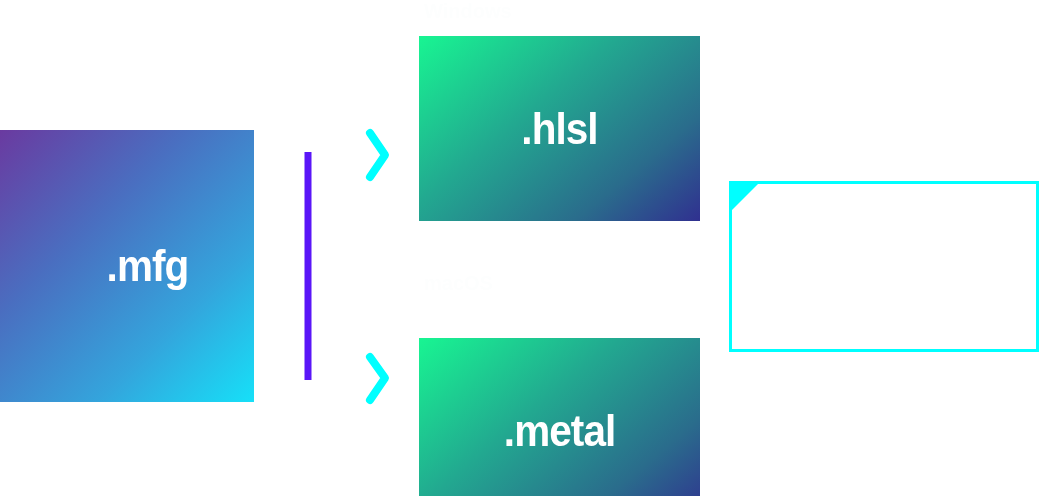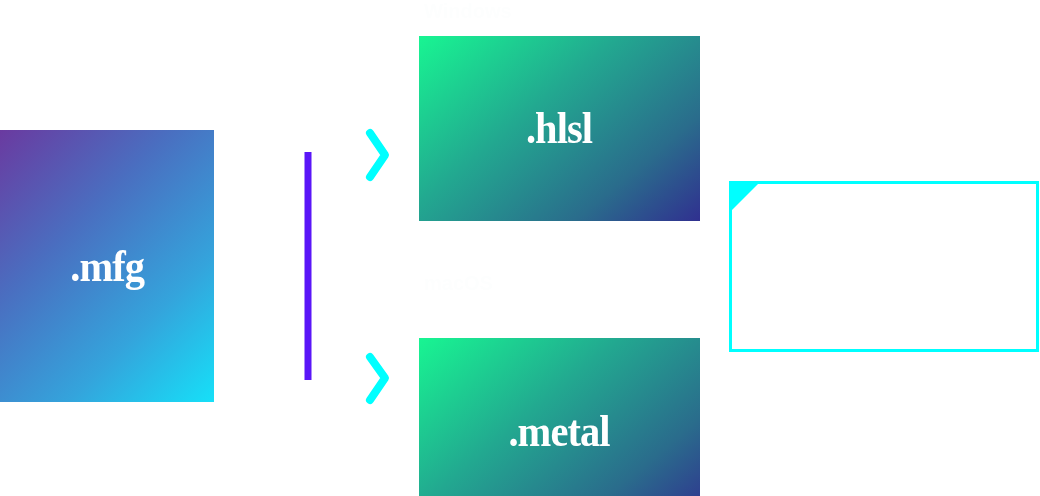--- a/index.html
+++ b/index.html
@@ -1,24 +1,24 @@
 <!DOCTYPE html>
 <html><head>
 <meta charset="utf-8">
 <style>
   html, body { margin: 0; padding: 0; background: #ffffff; }
   body { width: 1040px; height: 496px; position: relative; overflow: hidden;
          font-family: "Liberation Sans", sans-serif; }
   .faint { position: absolute; color: #fdfefe; font-weight: bold; white-space: nowrap; }
   .box { position: absolute; display: flex; align-items: center; justify-content: center;
-         color: #ffffff; font-weight: bold; font-family: Liberation Serif, serif;
+         color: #ffffff; font-weight: bold; font-family: Liberation Sans, sans-serif;
          letter-spacing: -1px; }
   .box span { font-size: 44px; transform: scaleX(0.92); }
   #mfg { left: 0; top: 130px; width: 214px; height: 272px;
-         background: linear-gradient(135deg, #6a3aa0 0%, #4a6ec0 35%, #34a4dc 70%, #16e0f8 100%); }
+         background: linear-gradient(135deg, #6a3aa0 0%, #4a6ec0 35%, #34a4dc 70%, #16e0f8 100%); padding-left: 40px; }
   #hlsl { left: 419px; top: 36px; width: 281px; height: 185px;
           background: linear-gradient(140deg, #18f592 0%, #22a890 40%, #2a6c8c 75%, #303090 100%); }
   #metal { left: 419px; top: 310px; width: 281px; height: 186px;
           background: linear-gradient(140deg, #18f592 0%, #22a890 40%, #2a6c8c 75%, #303090 100%); margin-top: 28px; }
   #note { position: absolute; left: 729px; top: 181px; width: 304px; height: 165px;
           border: 3px solid #00ffff; background: #ffffff; }
   #note .corner { position: absolute; left: 0; top: 0; width: 0; height: 0;
           border-top: 26px solid #00ffff; border-right: 26px solid transparent; }
   #note .line { position: absolute; left: 28px; color: #fbfefe; font-size: 20px; font-weight: bold; }
   svg#connector { position: absolute; left: 0; top: 0; }

